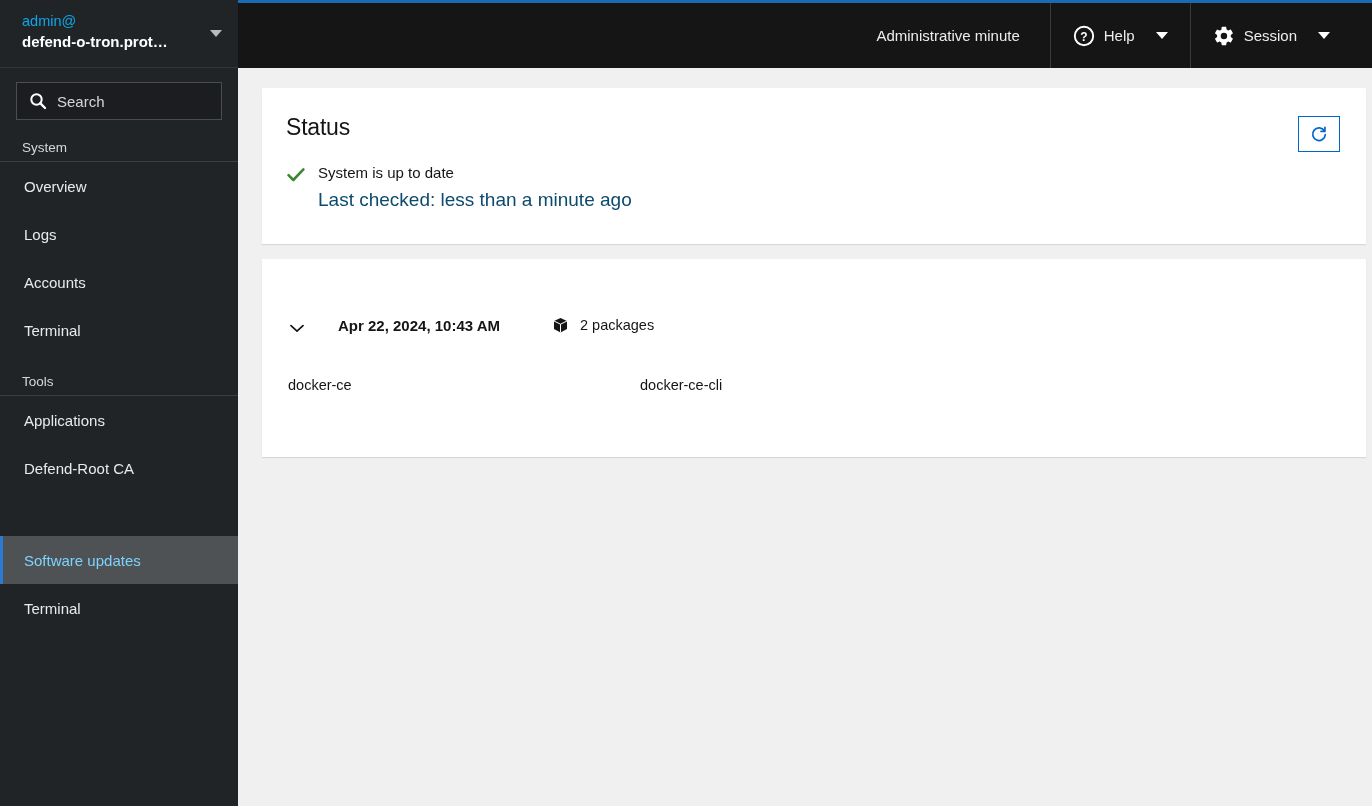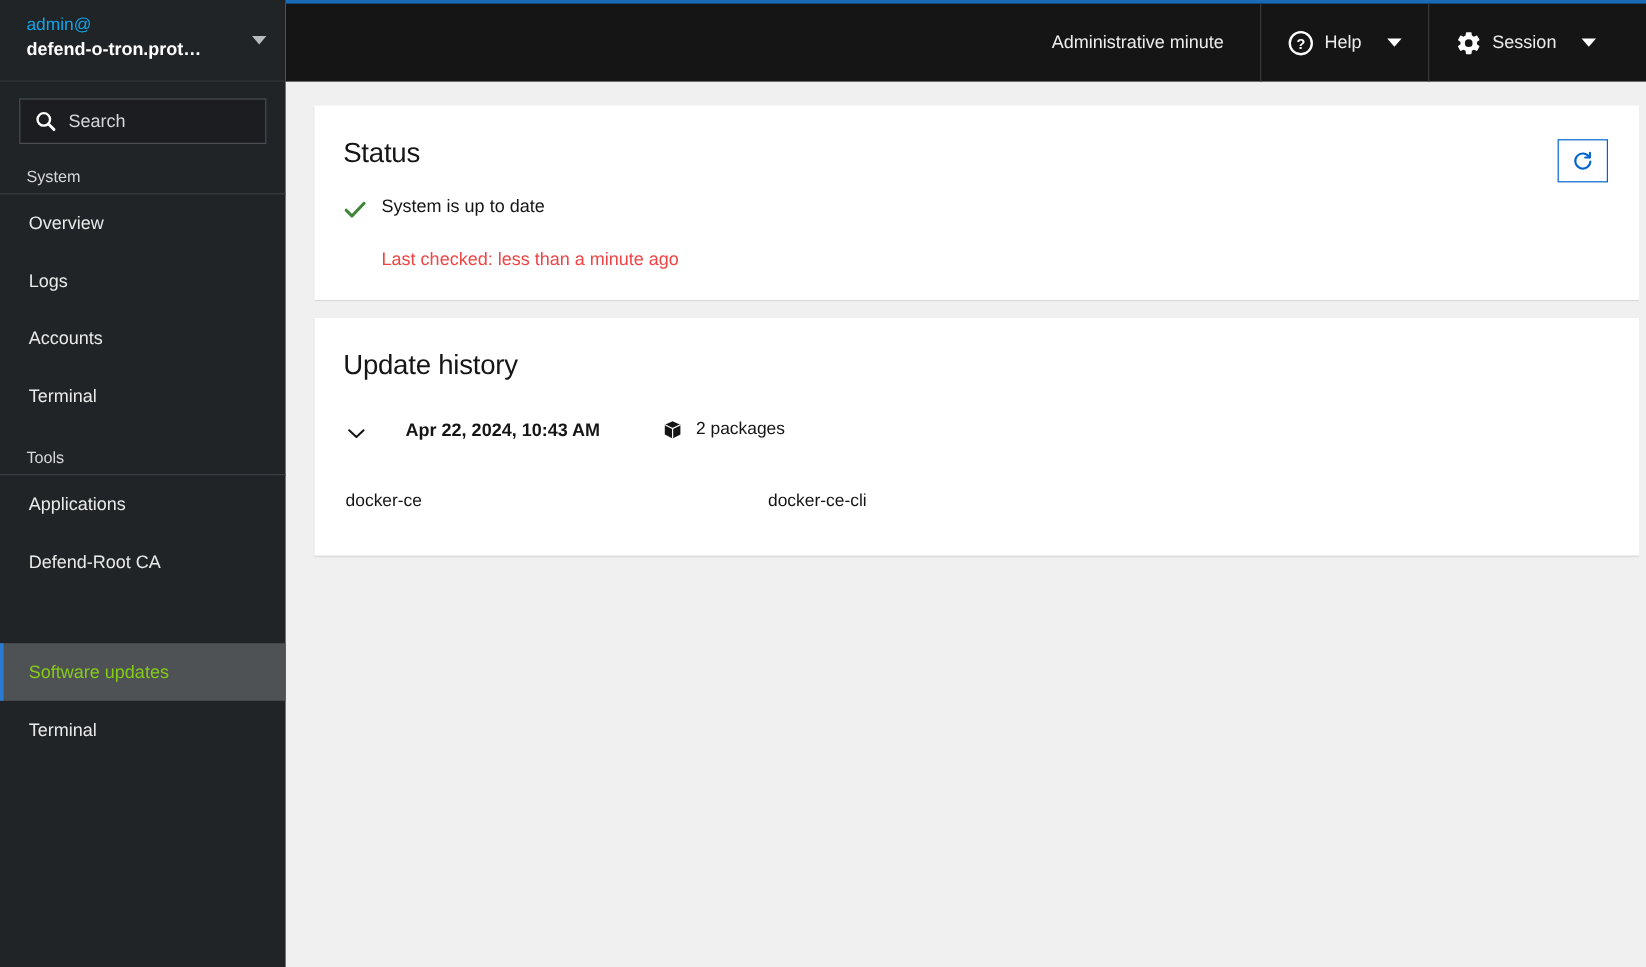--- a/index.html
+++ b/index.html
@@ -64,21 +64,21 @@
     height: 48px;
     display: flex; align-items: center;
     padding-left: 24px;
     color: #e9eaea; font-size: 15px;
     border-left: 3px solid transparent;
     padding-left: 21px;
   }
   .nav-item.active {
     background: #4f5255;
     border-left: 3px solid #2b7ad1;
-    color: #84cc16;
+    color: #7dd3fc;
   }
   .nav-spacer-lg { height: 44px; }
 
   
   .main {
     flex: 1 1 auto;
     position: relative;
     background: #f0f0f0;
     height: 806px;
   }
@@ -124,21 +124,21 @@
   .card-title {
     font-size: 23px; font-weight: 400; color: #151515;
     letter-spacing: -0.2px;
   }
   .status-row {
     display: flex; align-items: flex-start;
     margin-top: 22px;
   }
   .check-ico { width: 20px; height: 20px; flex: 0 0 20px; margin: 2px 12px 0 0; }
   .status-main { font-size: 15px; color: #151515; line-height: 20px; }
-  .status-sub { font-size: 15px; color: #ef4444; margin-top: 25px; line-height: 18px; }
+  .status-sub { font-size: 19px; color: #0c4a6e; margin-top: 8px; line-height: 18px; }
 
   .refresh-btn {
     position: absolute; top: 28px; right: 26px;
     width: 42px; height: 36px;
     border: 1px solid #0066cc;
     background: #ffffff;
     display: flex; align-items: center; justify-content: center;
     cursor: pointer;
   }
   .refresh-btn svg { display: block; }
@@ -275,21 +275,20 @@
           <span>
             <svg width="18" height="18" viewBox="0 0 20 20">
               <path d="M16 6.6 A7 7 0 1 0 17 10.6" fill="none" stroke="#0066cc" stroke-width="1.9" stroke-linecap="round"></path>
               <path d="M16.6 2.6 L16.6 7.0 L12.2 7.0" fill="none" stroke="#0066cc" stroke-width="1.9" stroke-linecap="round" stroke-linejoin="round"></path>
             </svg>
           </span>
         </div>
       </div>
 
       <div class="card card-history">
-        <div class="card-title">Update history</div>
 
         <div class="hist-row">
           <span class="chev">
             <svg width="14" height="9" viewBox="0 0 14 9">
               <path d="M1 1.6 L7 7.2 L13 1.6" fill="none" stroke="#151515" stroke-width="1.7" stroke-linecap="round" stroke-linejoin="round"></path>
             </svg>
           </span>
           <span class="hist-date">Apr 22, 2024, 10:43 AM</span>
           <span class="pkg-ico">
             <svg width="17" height="17" viewBox="0 0 17 17">

